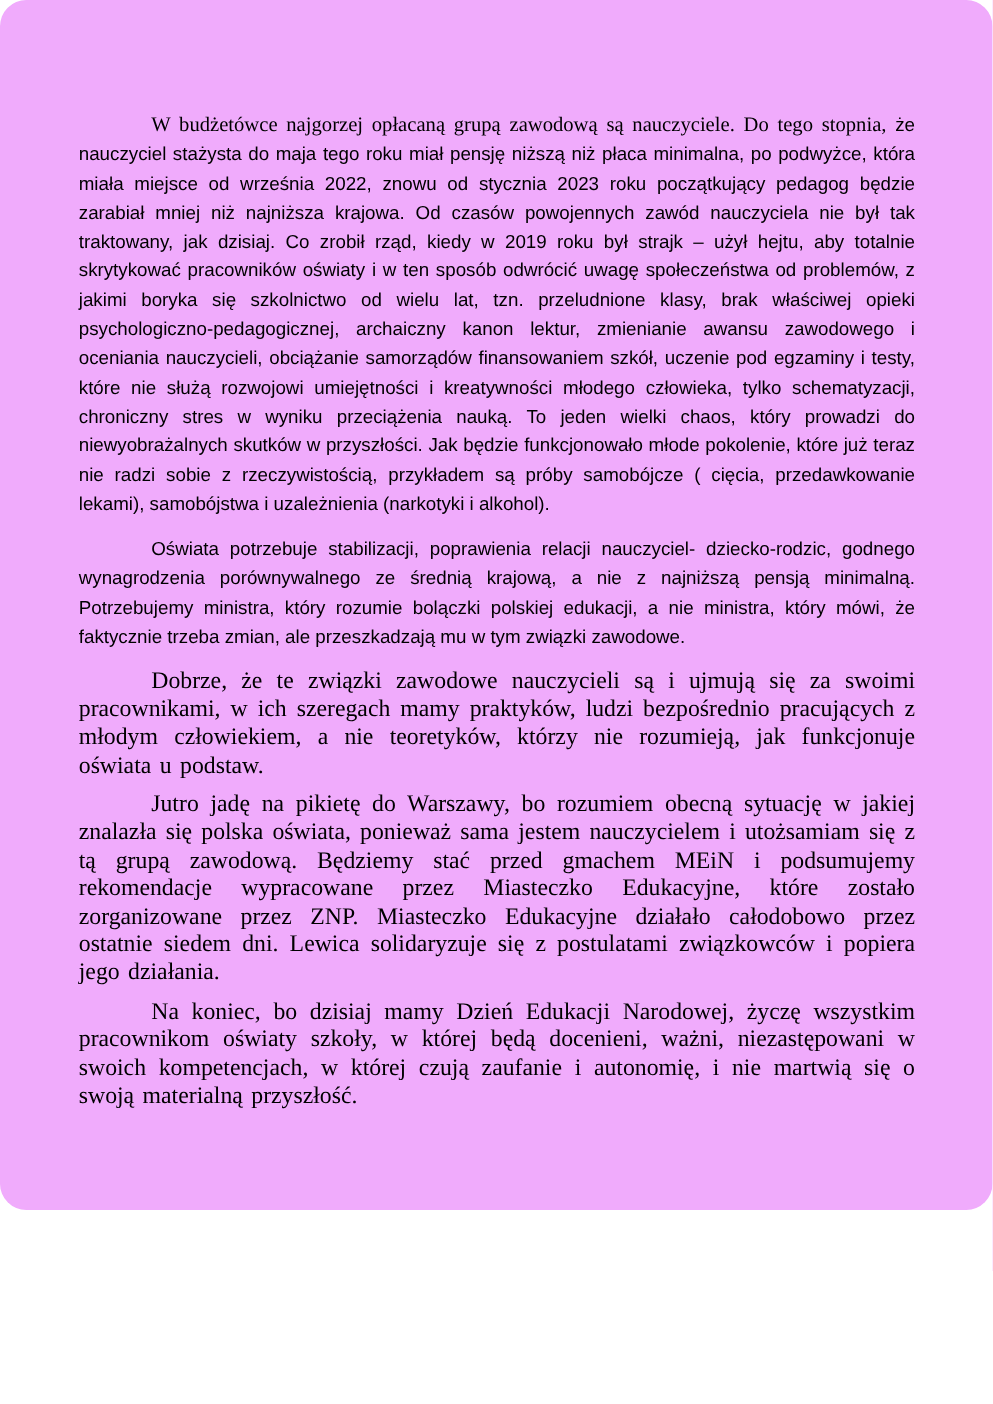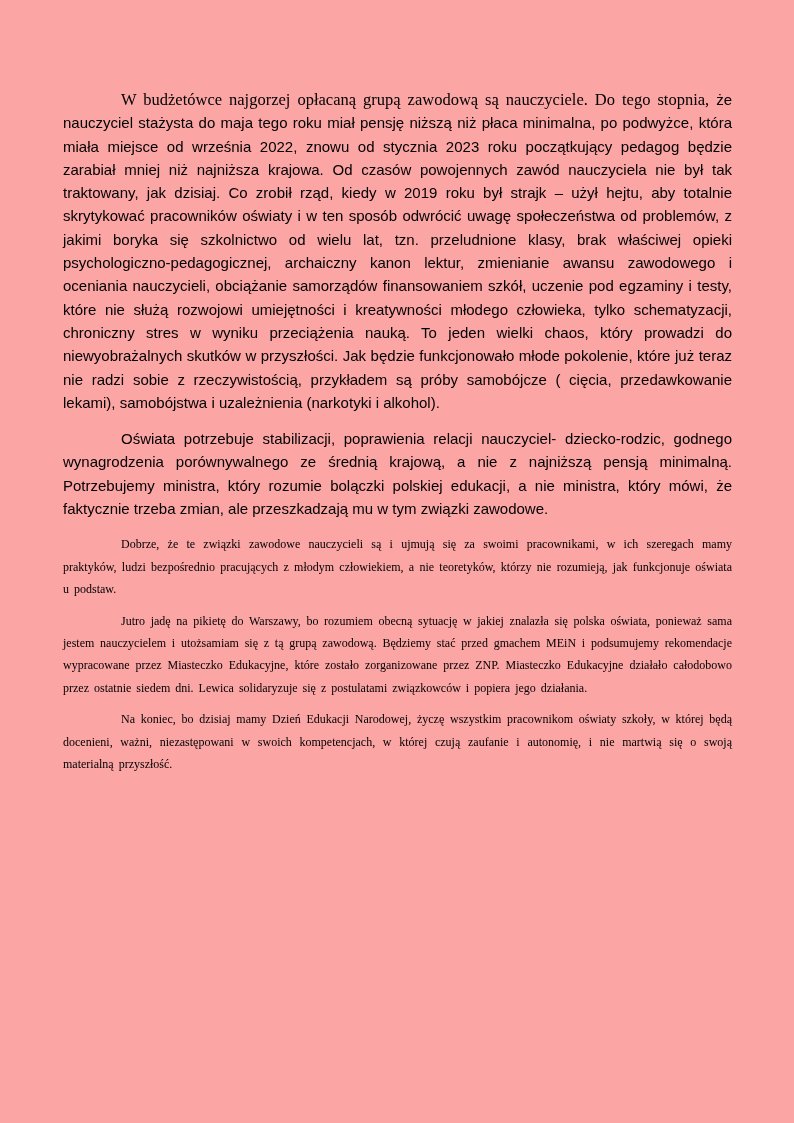--- a/index.html
+++ b/index.html
@@ -7,42 +7,43 @@
   html, body {
     background: #ffffff;
   }
   body {
     width: 794px;
     height: 1123px;
     overflow: hidden;
   }
   .page {
     width: 794px;
-    height: 1123px;
-    background: #fca5a5;
+    height: 968px;
+    background: #f0abfc;
     color: #000000;
     padding: 88px 62px 40px 63px;
     overflow: hidden;
+    border-radius: 21px;
   }
   p.para {
     text-align: justify;
     text-indent: 58px;
     hyphens: none;
   }
   
   p.para-sans {
     font-family: "Liberation Sans", "DejaVu Sans", sans-serif;
     font-size: 15px;
     line-height: 23.3px;
     margin-bottom: 13px;
   }
   
   p.para-serif {
     font-family: "Liberation Serif", "DejaVu Serif", serif;
-    font-size: 12px;
+    font-size: 19px;
     line-height: 22.4px;
     word-spacing: 2px;
     margin-bottom: 9px;
   }
   
   .run-serif {
     font-family: "Liberation Serif", "DejaVu Serif", serif;
     font-size: 16.5px;
   }
   .run-sans {

